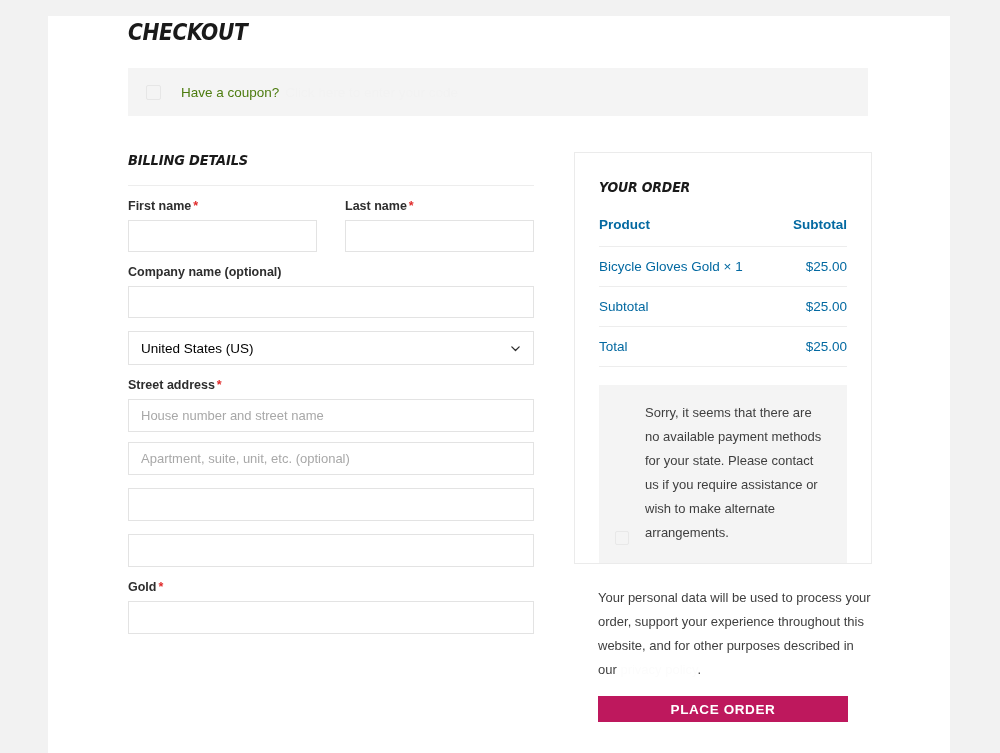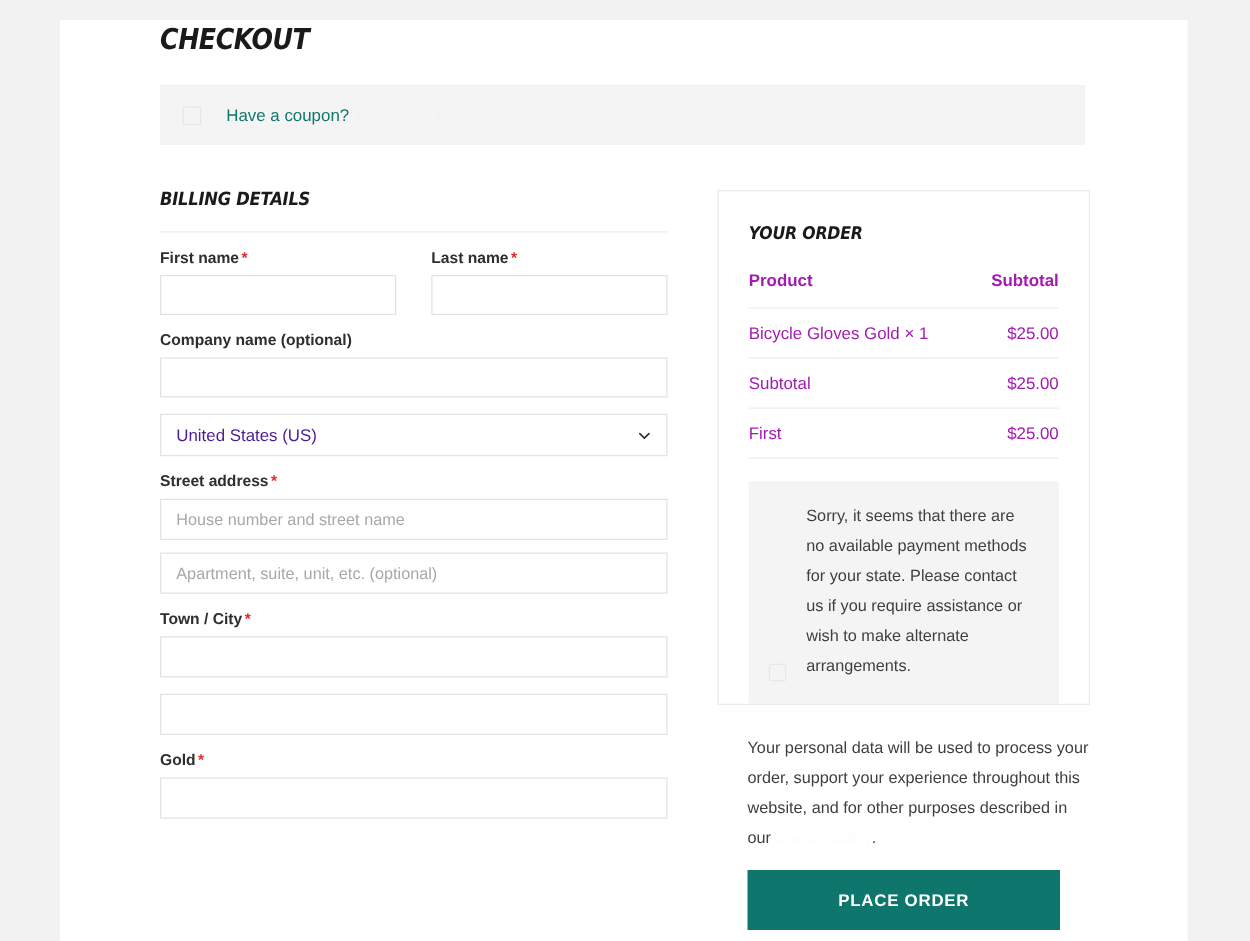--- a/index.html
+++ b/index.html
@@ -59,21 +59,21 @@
   .coupon-icon {
     width: 13px;
     height: 13px;
     border: 1.5px solid #e6e6e6;
     border-radius: 2px;
     margin-right: 20px;
     flex: none;
   }
   .coupon-text {
     font-size: 13.5px;
-    color: #0f766e;
+    color: #4d7c0f;
   }
   .coupon-link {
     font-size: 13.5px;
     color: #f2f2f2;
     margin-left: 6px;
     text-decoration: none;
   }
 
   
   .columns {
@@ -134,21 +134,21 @@
     border-radius: 0;
     display: flex;
     align-items: center;
   }
   .input-box.placeholder { color: #a8a8a8; text-align: right; }
   .input-box.tall { height: 33px; }
   .select-box {
     justify-content: space-between;
     height: 34px;
   }
-  .select-value { font-size: 13.5px; color: #4c1d95; }
+  .select-value { font-size: 13.5px; color: #000000; }
   .chev {
     width: 11px;
     height: 11px;
     flex: none;
   }
   .row-2 {
     display: flex;
     gap: 28px;
   }
   .row-2 > .field { flex: 1; margin-top: 13px; }
@@ -173,21 +173,21 @@
     transform: scaleX(0.9);
     transform-origin: left center;
   }
   .order-table {
     width: 100%;
     border-collapse: collapse;
   }
   .order-table th,
   .order-table td {
     font-size: 13.5px;
-    color: #a21caf;
+    color: #0369a1;
     text-align: left;
     padding: 12px 0;
     font-weight: 400;
   }
   .order-table th {
     font-weight: 700;
     padding-top: 0;
     padding-bottom: 14px;
   }
   .order-table th.amount,
@@ -229,23 +229,23 @@
   .privacy-link {
     color: #fcfcfc;
     text-decoration: none;
   }
   .place-order-wrap {
     padding: 0 24px 26px 24px;
     margin-top: 14px;
   }
   .place-order-btn {
     width: 100%;
-    height: 48px;
+    height: 26px;
     border: 0;
-    background: #0f766e;
+    background: #be185d;
     color: #ffffff;
     font-family: "Liberation Sans", sans-serif;
     font-size: 13.5px;
     font-weight: 700;
     letter-spacing: 0.6px;
     cursor: pointer;
     text-align: center;
   }
 </style>
 </head>
@@ -301,23 +301,20 @@
           <label class="field-label">
             <span>Street address</span><span class="req">*</span>
           </label>
           <div class="input-box tall placeholder">House number and street name</div>
         </div>
 
         <div class="spacer-sm"></div>
         <div class="input-box tall placeholder">Apartment, suite, unit, etc. (optional)</div>
 
         <div class="field">
-          <label class="field-label">
-            <span>Town / City</span><span class="req">*</span>
-          </label>
           <div class="input-box tall"></div>
         </div>
 
 
         <div class="field">
           <div class="input-box tall"></div>
         </div>
 
         <div class="field">
           <label class="field-label">
@@ -342,21 +339,21 @@
             <tbody>
               <tr class="bordered">
                 <td>Bicycle Gloves Gold × 1</td>
                 <td class="amount">$25.00</td>
               </tr>
               <tr class="bordered">
                 <td>Subtotal</td>
                 <td class="amount">$25.00</td>
               </tr>
               <tr class="bordered">
-                <td>First</td>
+                <td>Total</td>
                 <td class="amount">$25.00</td>
               </tr>
             </tbody>
           </table>
 
           <div class="notice">
             <span class="notice-icon"></span>
             <div class="notice-text">Sorry, it seems that there are no available payment methods for your state. Please contact us if you require assistance or wish to make alternate arrangements.</div>
           </div>
         </div>

